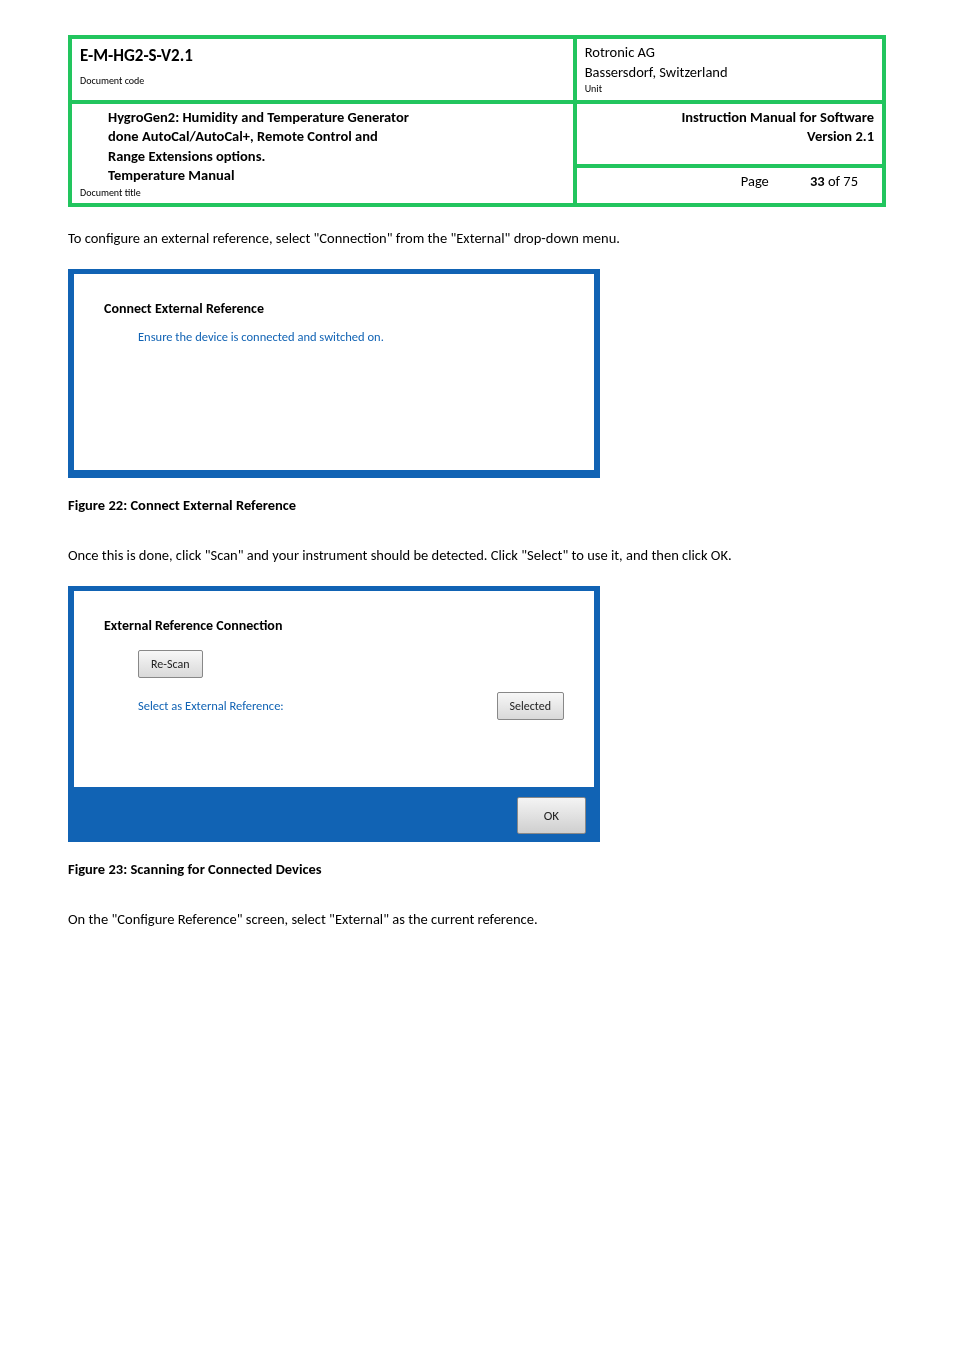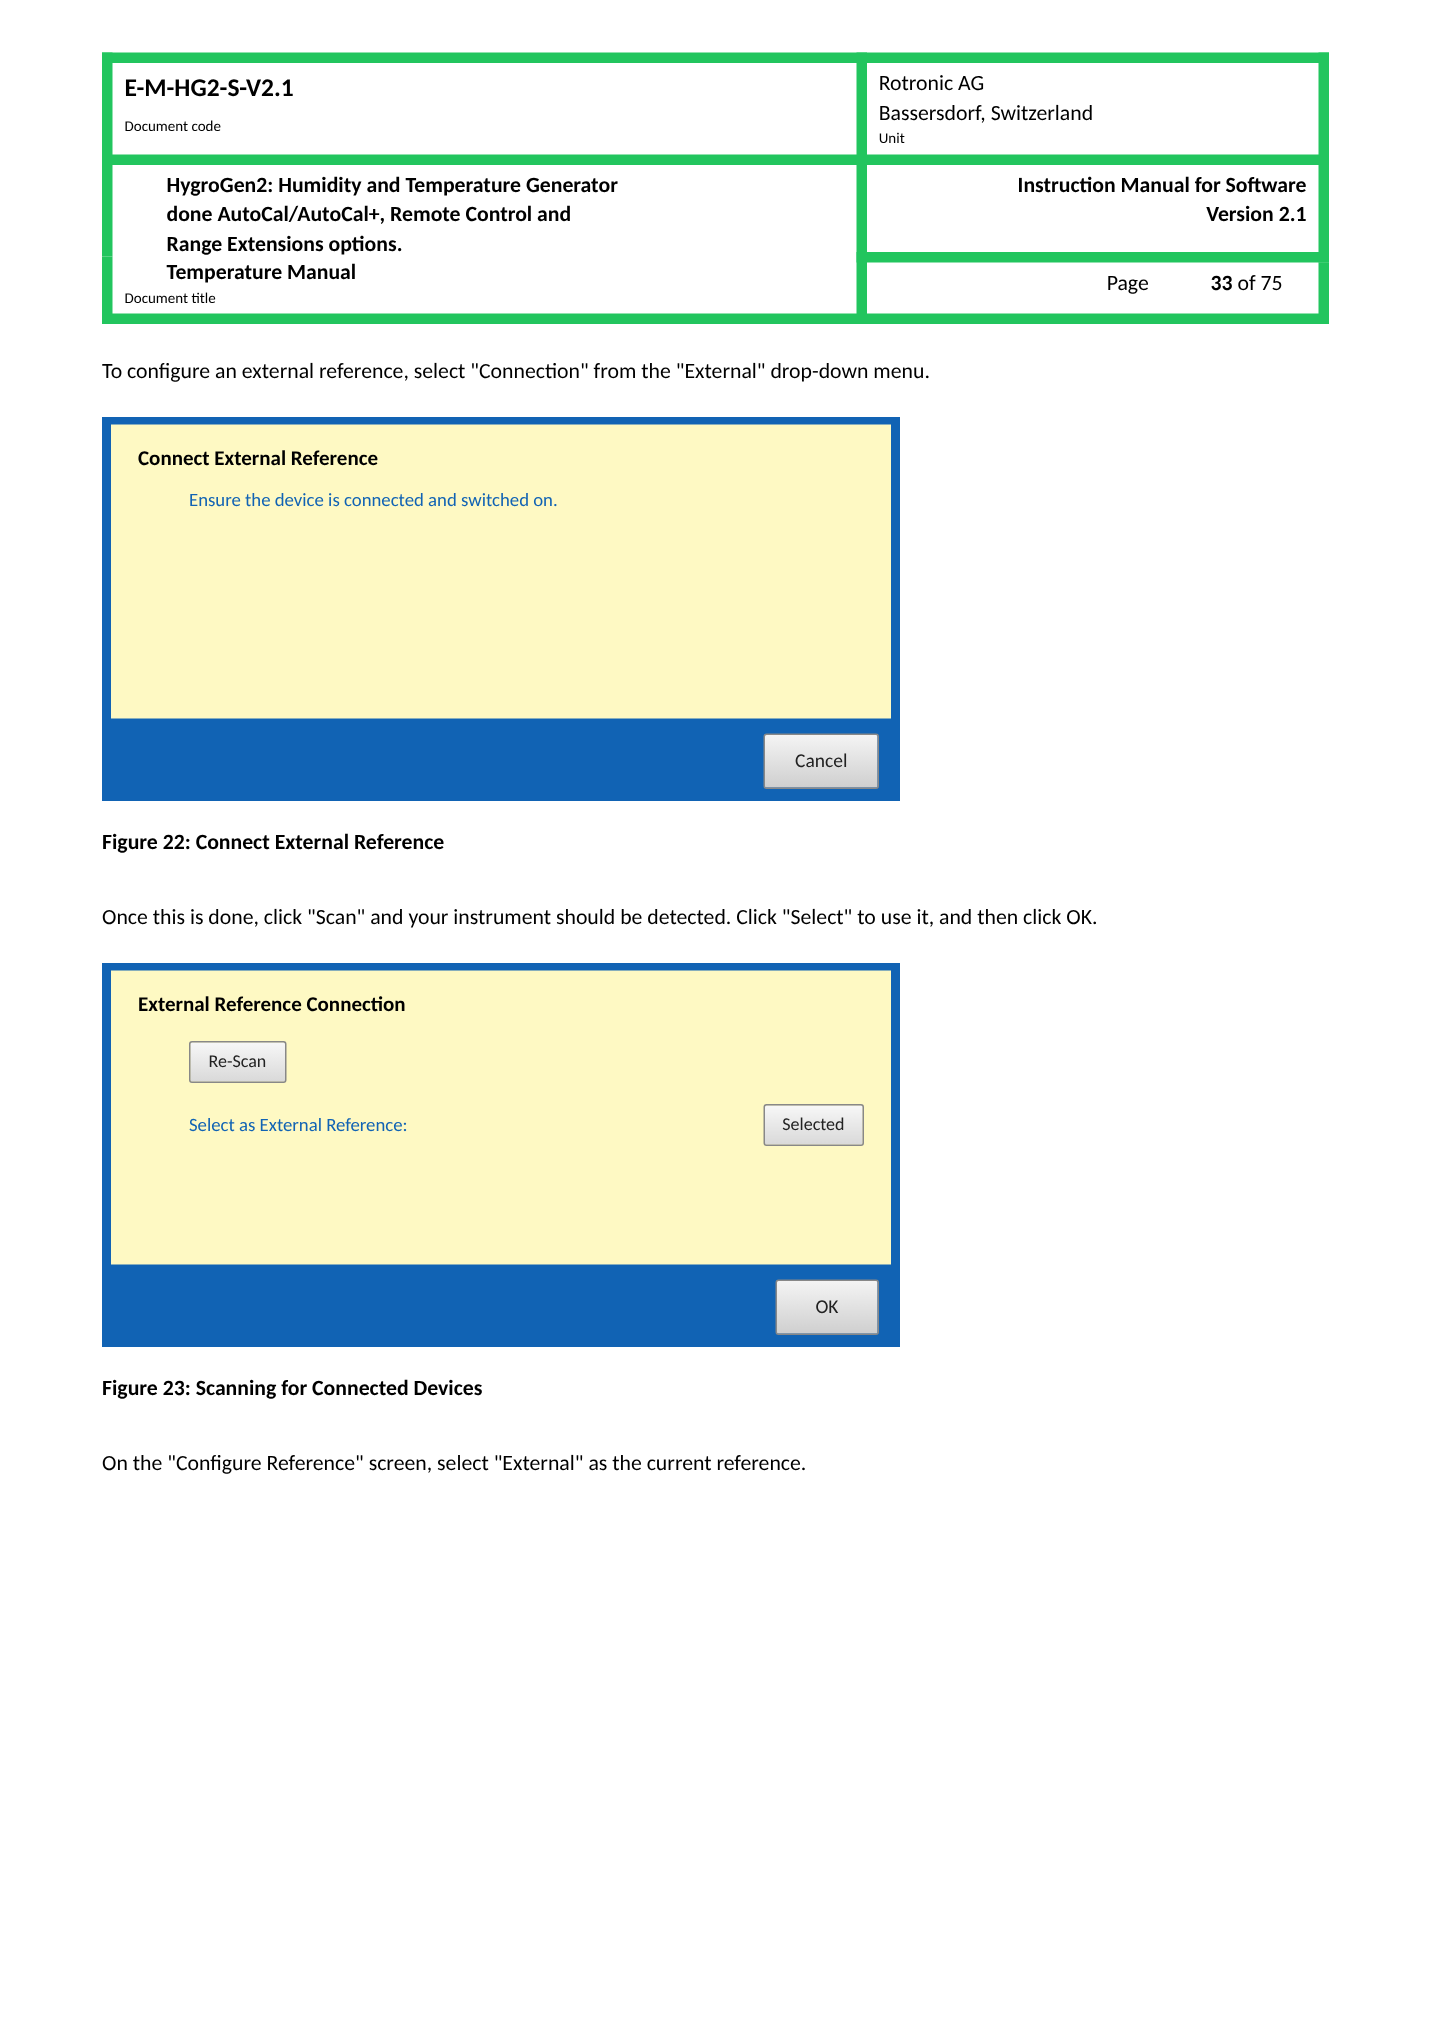--- a/index.html
+++ b/index.html
@@ -11,40 +11,40 @@
     width: 954px;
     margin: 0 auto;
     padding: 35px 68px 40px 68px;
   }
   table.hdr {
     border-collapse: collapse;
     width: 100%;
     margin-bottom: 22px;
   }
   table.hdr td {
-    border: 7px solid #22c55e;
+    border: 4px solid #22c55e;
     padding: 4px 8px;
     vertical-align: top;
     line-height: 1.35;
   }
   .bold { font-weight: bold; padding-left: 28px; }
   .small { font-size: 10px; }
   .ralign { text-align: right; }
   .para { margin: 12px 0 20px 0; line-height: 1.35; }
   .caption { font-weight: bold; margin: 18px 0 32px 0; }
   .dlg-shell {
     width: 532px;
     background: #1163b4;
     padding: 5px 6px 8px 6px;
     margin-bottom: 6px;
   }
   .dlg-panel {
-    background: #fef9c3;
+    background: #ffffff;
     width: 100%;
-    padding: 0;
+    padding: 12px;
     position: relative;
   }
   .dlg-title {
     font-size: 14px;
     font-weight: bold;
     padding: 14px 18px 6px 18px;
     color: #000;
   }
   .dlg-line {
     color: #1163b4;
@@ -122,23 +122,20 @@
   </table>
 
 <p class="para">To configure an external reference, select "Connection" from the "External" drop-down menu.</p>
 
 <div class="dlg-shell">
   <div class="dlg-panel" style="height:196px;">
     <div class="dlg-title">Connect External Reference</div>
     <div style="height:6px;"></div>
     <div class="dlg-line">Ensure the device is connected and switched on.</div>
   </div>
-  <div class="btn-right-outer">
-    <div class="btn-cancel">Cancel</div>
-  </div>
 </div>
 
 <p class="caption">Figure 22: Connect External Reference</p>
 
 <p class="para">Once this is done, click "Scan" and your instrument should be detected. Click "Select" to use it, and then click OK.</p>
 
 <div class="dlg-shell">
   <div class="dlg-panel" style="height:196px;">
     <div class="dlg-title">External Reference Connection</div>
     <div style="height:6px;"></div>

